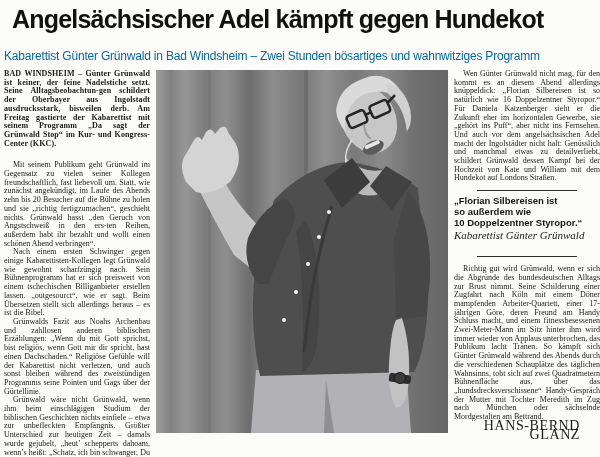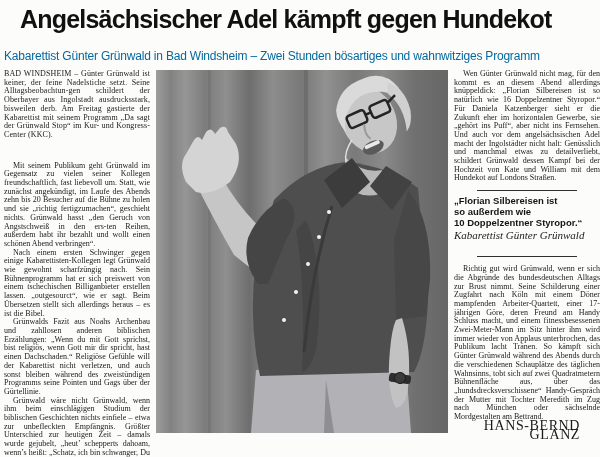--- a/index.html
+++ b/index.html
@@ -6,35 +6,35 @@
   body{
     width:600px;height:457px;overflow:hidden;
     background:#fcfcfa;color:#1b1b1b;
     font-family:"Liberation Serif", serif;
   }
   .page{padding:4px 3px 0 4px;}
   .headline{
     font-family:"Liberation Sans", sans-serif;
     font-weight:bold;font-size:25px;line-height:27px;
     letter-spacing:-0.8px;white-space:nowrap;
-    margin:2px 0 3px 16px;color:#111;
+    margin:2px 0 3px 8px;color:#111;
   }
   .subtitle{
     font-family:"Liberation Sans", sans-serif;
     font-size:12px;line-height:14px;letter-spacing:-0.2px;
     white-space:nowrap;margin:16px 0 7px 0;color:#0369a1;
   }
   .columns{display:flex;gap:6px;align-items:flex-start;}
   .textcol{
     width:146px;flex:0 0 146px;
     font-size:8px;line-height:8.7px;text-align:justify;
     color:#1a1a1a;height:398px;overflow:hidden;
   }
   .textcol p{margin:0;text-indent:9px;}
-  p.lead{font-weight:normal;text-indent:0;margin-bottom:22px;letter-spacing:0.1px;}
+  p.lead{font-weight:bold;text-indent:0;margin-bottom:13px;letter-spacing:0.1px;}
   .photo-col{width:292px;flex:0 0 292px;}
   .photo-frame{width:292px;height:363px;overflow:hidden;background:#8c8c8c;}
   .caption{
     font-family:"Liberation Sans", sans-serif;
     font-size:8.2px;line-height:10px;color:#2a2a2a;
     margin-top:4px;text-align:justify;
   }
   .caption .credit{white-space:nowrap;margin-left:18px;}
   .pullquote{margin:7px auto 8px auto;}
   .pq-rule{width:100px;height:1px;background:#2e2e2e;margin:0 auto;}

